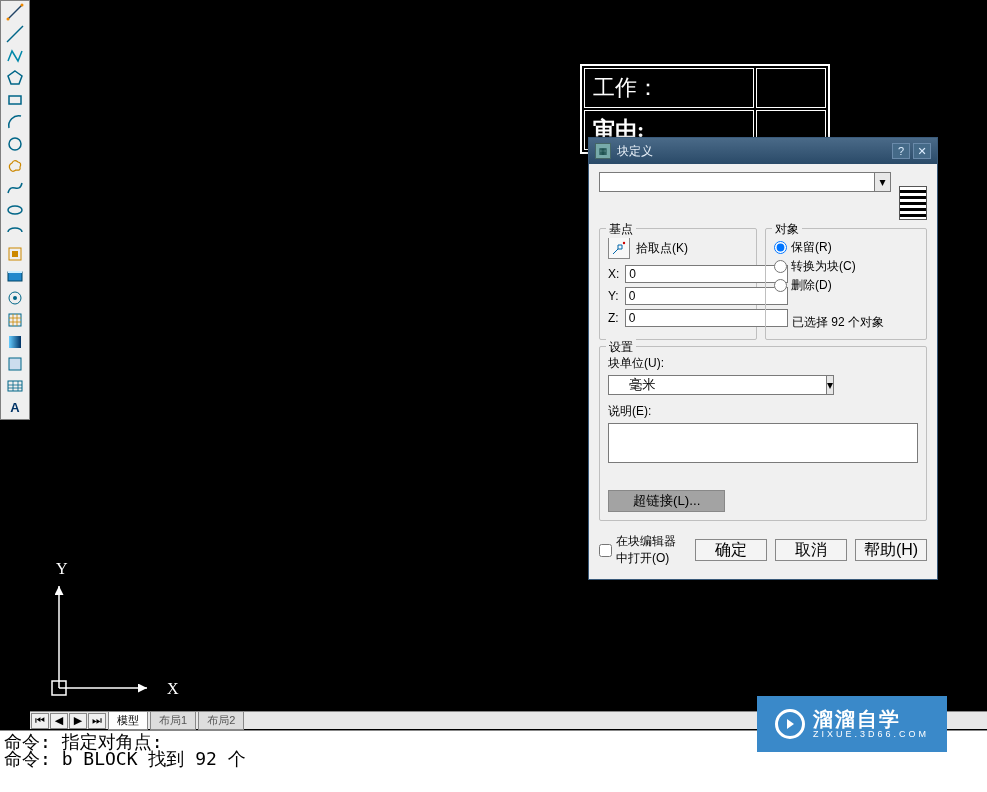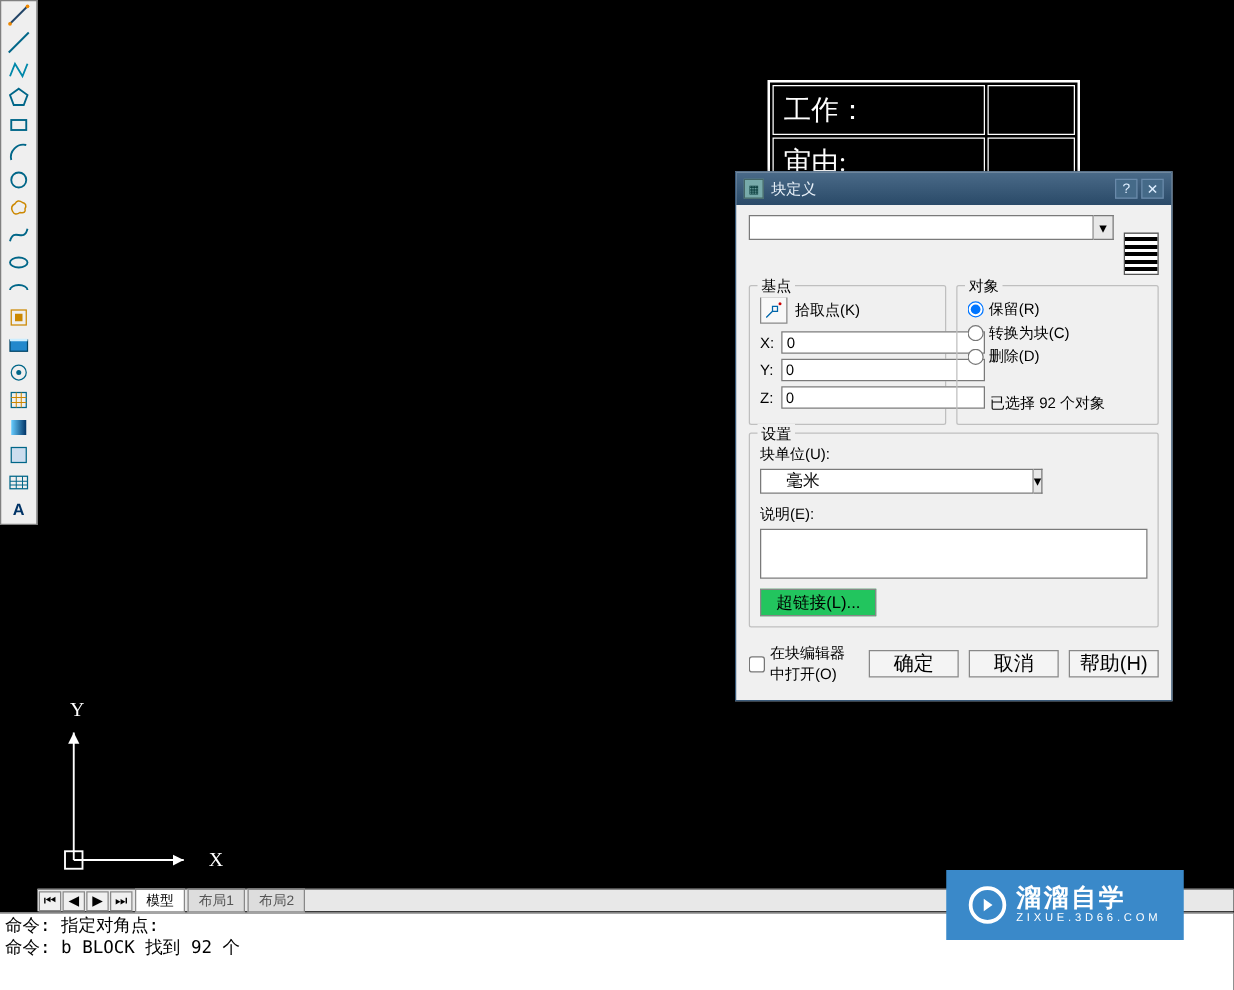--- a/index.html
+++ b/index.html
@@ -4,36 +4,36 @@
 <style>
 * { box-sizing: border-box; margin: 0; padding: 0; }
 body { width: 987px; height: 792px; background: #000; font-family: "Microsoft YaHei", SimSun, sans-serif; font-size: 12px; overflow: hidden; position: relative; }
 
 
 .left-toolbar { position: absolute; left: 0; top: 0; width: 30px; background: #efefef; border: 1px solid #808080; display: flex; flex-direction: column; }
 .left-toolbar .tbtn { width: 28px; height: 22px; display: flex; align-items: center; justify-content: center; border: 1px solid transparent; cursor: pointer; }
 .left-toolbar .tbtn svg { width: 18px; height: 18px; }
 
 
-.bg-table { position: absolute; left: 614px; top: 64px; border: 2px solid #fff; }
+.bg-table { position: absolute; left: 580px; top: 64px; border: 2px solid #fff; }
 .bg-table td { border: 1px solid #fff; color: #fff; font-family: SimSun, serif; font-size: 22px; padding: 4px 8px; }
 
 
 .ucs { position: absolute; left: 42px; top: 560px; color: #fff; }
 .ucs-y { position:absolute; left: 14px; top: 0; font-family: serif; font-size: 16px; }
 .ucs-x { position:absolute; left: 125px; top: 120px; font-family: serif; font-size: 16px; }
 
 
 .layout-tabs { position: absolute; left: 30px; top: 711px; width: 957px; height: 18px; background: #e8e8e8; border-top: 1px solid #888; display: flex; align-items: center; font-size: 11px; }
 .layout-tabs .nav-btn { width: 18px; height: 16px; border: 1px solid #888; background: #f0f0f0; margin-left: 1px; display: flex; align-items: center; justify-content: center; cursor: pointer; }
 .layout-tabs .tab { padding: 1px 8px; border: 1px solid #888; background: #ddd; margin-left: 2px; color: #555; cursor: pointer; }
 .layout-tabs .tab.active { background: #fff; color: #000; }
 
 
-.cmdline { position: absolute; left: 0; top: 730px; width: 987px; height: 62px; background: #fff; border-top: 1px solid #888; padding: 2px 4px; font-family: SimSun, monospace; font-size: 14px; line-height: 17px; color: #000; }
+.cmdline { position: absolute; left: 0; top: 730px; width: 987px; height: 62px; background: #fff; border-top: 1px solid #888; padding: 2px 4px; font-family: SimSun, monospace; font-size: 18px; line-height: 17px; color: #000; }
 
 
 .dialog { position: absolute; left: 588px; top: 137px; width: 350px; background: #f0f0f0; border: 1px solid #3a5a7a; box-shadow: 2px 2px 6px rgba(0,0,0,0.5); }
 .dlg-title { height: 26px; background: linear-gradient(#4a6a88, #2a4a68); color: #e8f0f8; display: flex; align-items: center; padding: 0 6px; font-size: 12px; }
 .dlg-title .title-icon { width: 16px; height: 16px; background: #7aa; border:1px solid #466; margin-right: 6px; display:flex; align-items:center; justify-content:center; font-size:9px; color:#033;}
 .dlg-title .spacer { flex: 1; }
 .dlg-title .win-btn { width: 18px; height: 16px; background: #456a88; border: 1px solid #6a8aaa; color: #def; margin-left: 3px; display: flex; align-items: center; justify-content: center; cursor: pointer; font-size: 11px; }
 .dlg-body { padding: 8px 10px 10px 10px; }
 .row-name { display: flex; align-items: flex-start; gap: 8px; margin-bottom: 8px; }
 .row-name .name-col { flex: 1; }
@@ -54,21 +54,21 @@
 .coord-row { display: flex; align-items: center; gap: 6px; margin-bottom: 4px; }
 .coord-row label { width: 16px; text-align: right; }
 .coord-row input { flex: 1; height: 18px; border: 1px solid #7a7a7a; padding: 0 3px; font-size: 12px; }
 .radio-row, .check-row { display: flex; align-items: center; gap: 4px; margin: 2px 0; }
 .radio-row input, .check-row input { margin: 0; }
 .sel-count { margin-top: 20px; padding-left: 18px; }
 .unit-combo { display: flex; width: 128px; margin-bottom: 8px; }
 .unit-combo input { flex:1; height: 20px; border: 1px solid #7a7a7a; padding: 0 20px; }
 .unit-combo .dd { width: 16px; height: 20px; border: 1px solid #7a7a7a; border-left: none; background: #e8e8e8; display:flex; align-items:center; justify-content:center; cursor:pointer;}
 .desc-area { width: 100%; height: 40px; border: 1px solid #7a7a7a; resize: none; font-family: inherit; font-size: 12px; padding: 2px; }
-.hyperlink-btn { margin-top: 5px; height: 22px; padding: 0 12px; border: 1px solid #888; background: #22c55e; cursor: pointer; }
+.hyperlink-btn { margin-top: 24px; height: 22px; padding: 0 24px; border: 1px solid #888; background: #a3a3a3; cursor: pointer; }
 
 .settings-row { display:flex; gap: 8px;}
 .settings-left { width: 148px; }
 .settings-right { flex:1; padding-top: 16px; }
 
 .dlg-footer { display: flex; align-items: center; gap: 8px; margin-top: 10px; }
 .dlg-footer .check-row { flex: 1; }
 .dlg-footer button { width: 72px; height: 22px; border: 1px solid #888; background: #f4f4f4; cursor: pointer; font-size: 16px; }
 
 
@@ -191,21 +191,21 @@
     </div>
 </div>
 
 <table class="bg-table">
   <tbody>
       <tr>
         <td style="width:170px;height:28px;">工作：</td>
         <td style="width:70px;"></td>
       </tr>
   <tr>
-        <td style="height:28px;">审由:</td>
+        <td style="height:28px;font-weight:bold;">审由:</td>
         <td></td>
       </tr>
 </tbody>
   </table>
 
 <div class="ucs">
   <span class="ucs-y">Y</span>
   <span class="ucs-x">X</span>
   <svg width="140" height="150" style="position:absolute;left:0;top:18px;">
     <defs>

